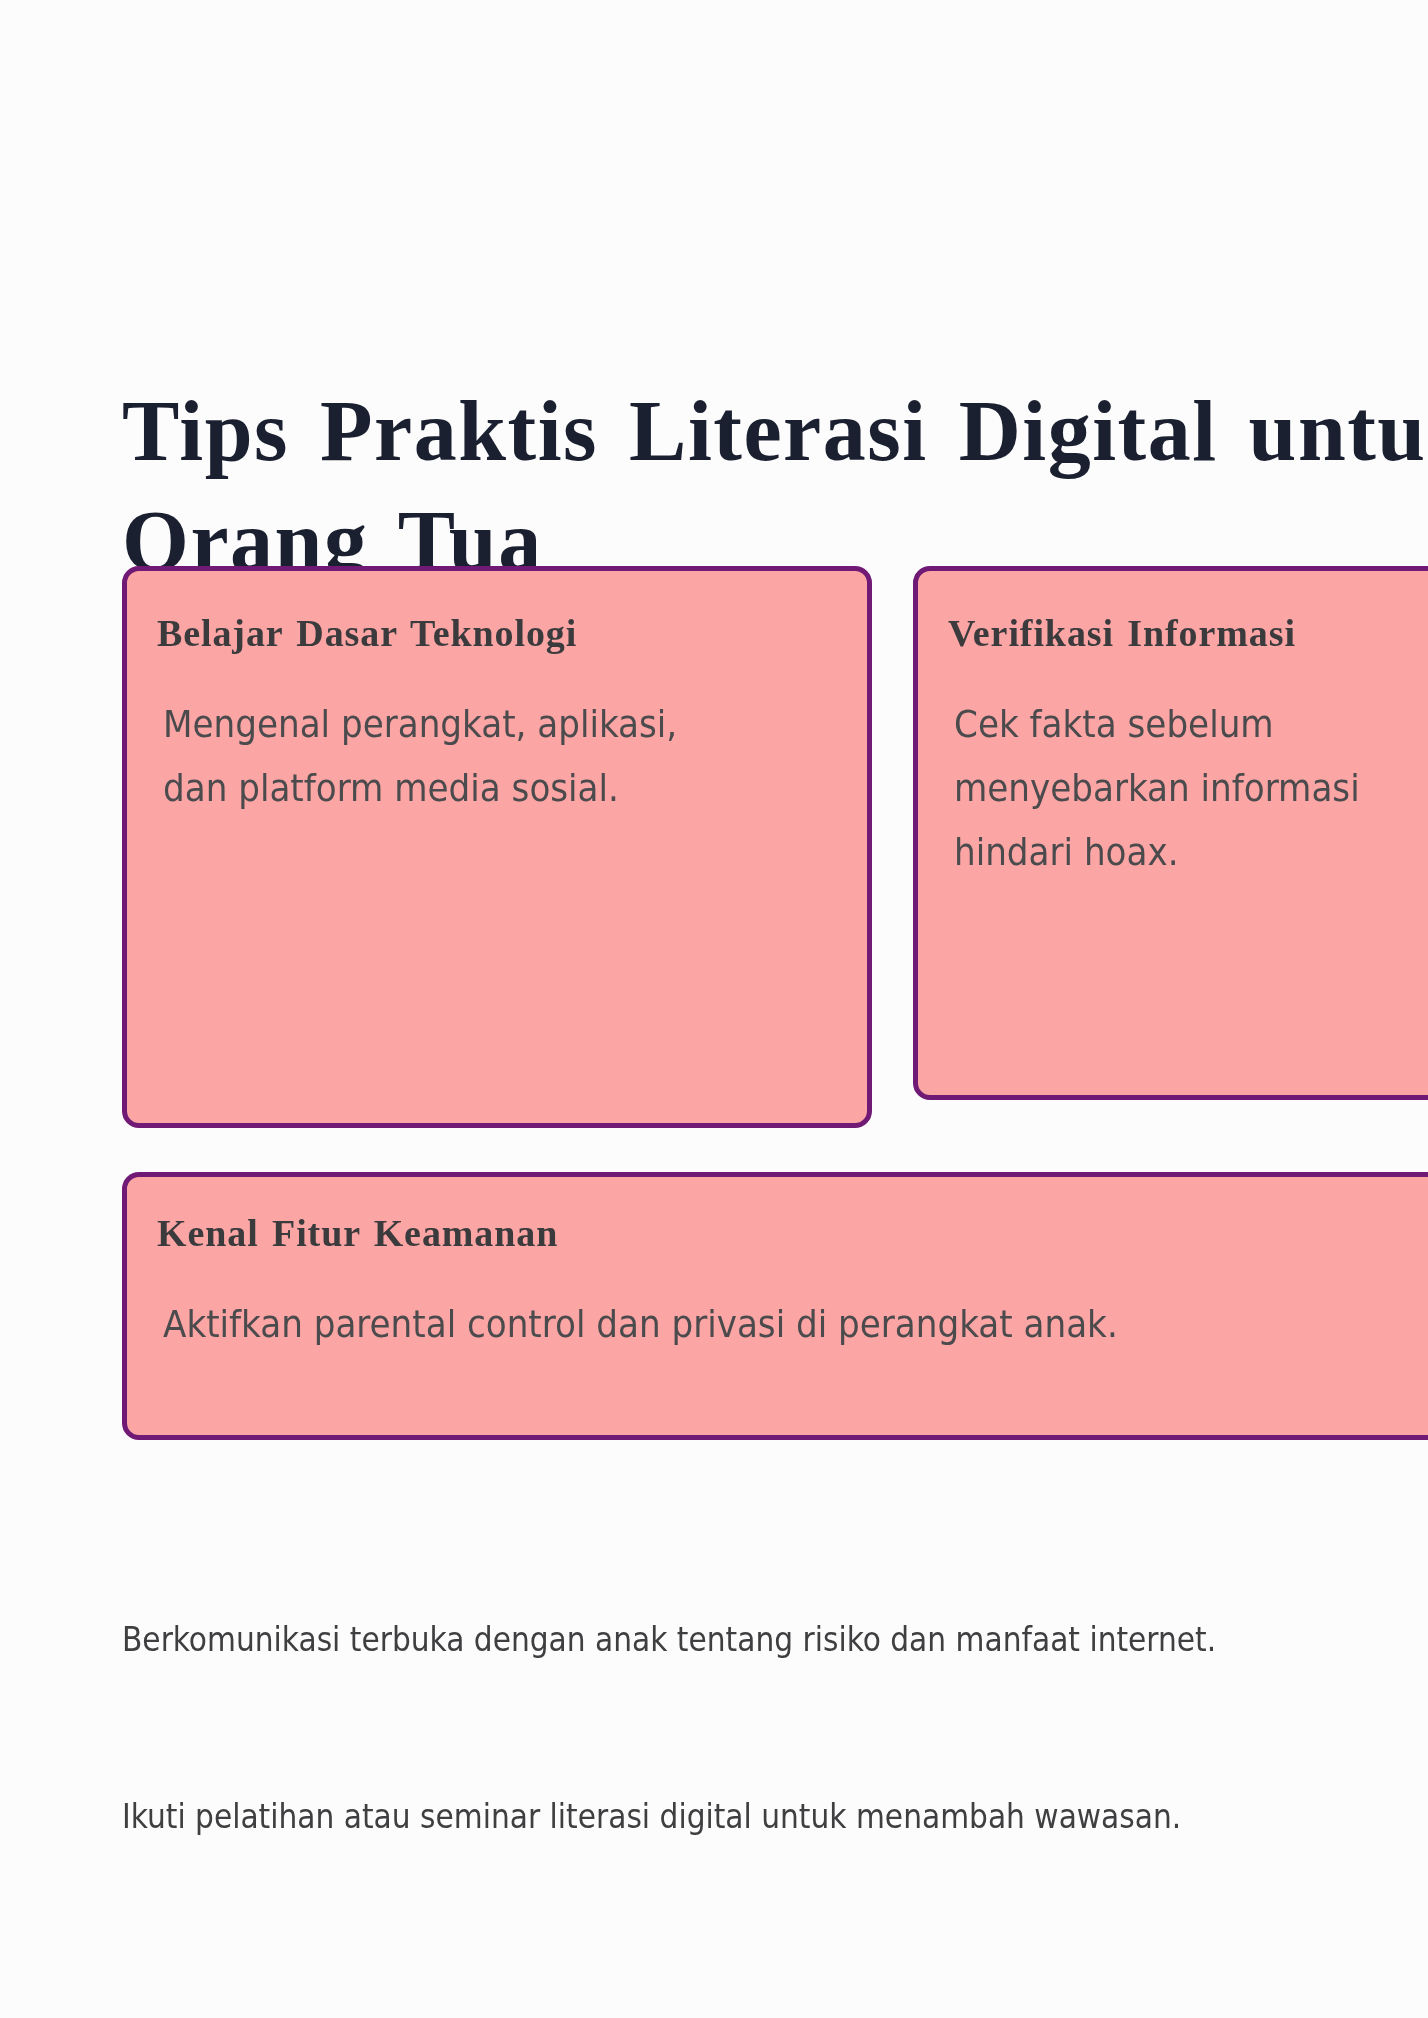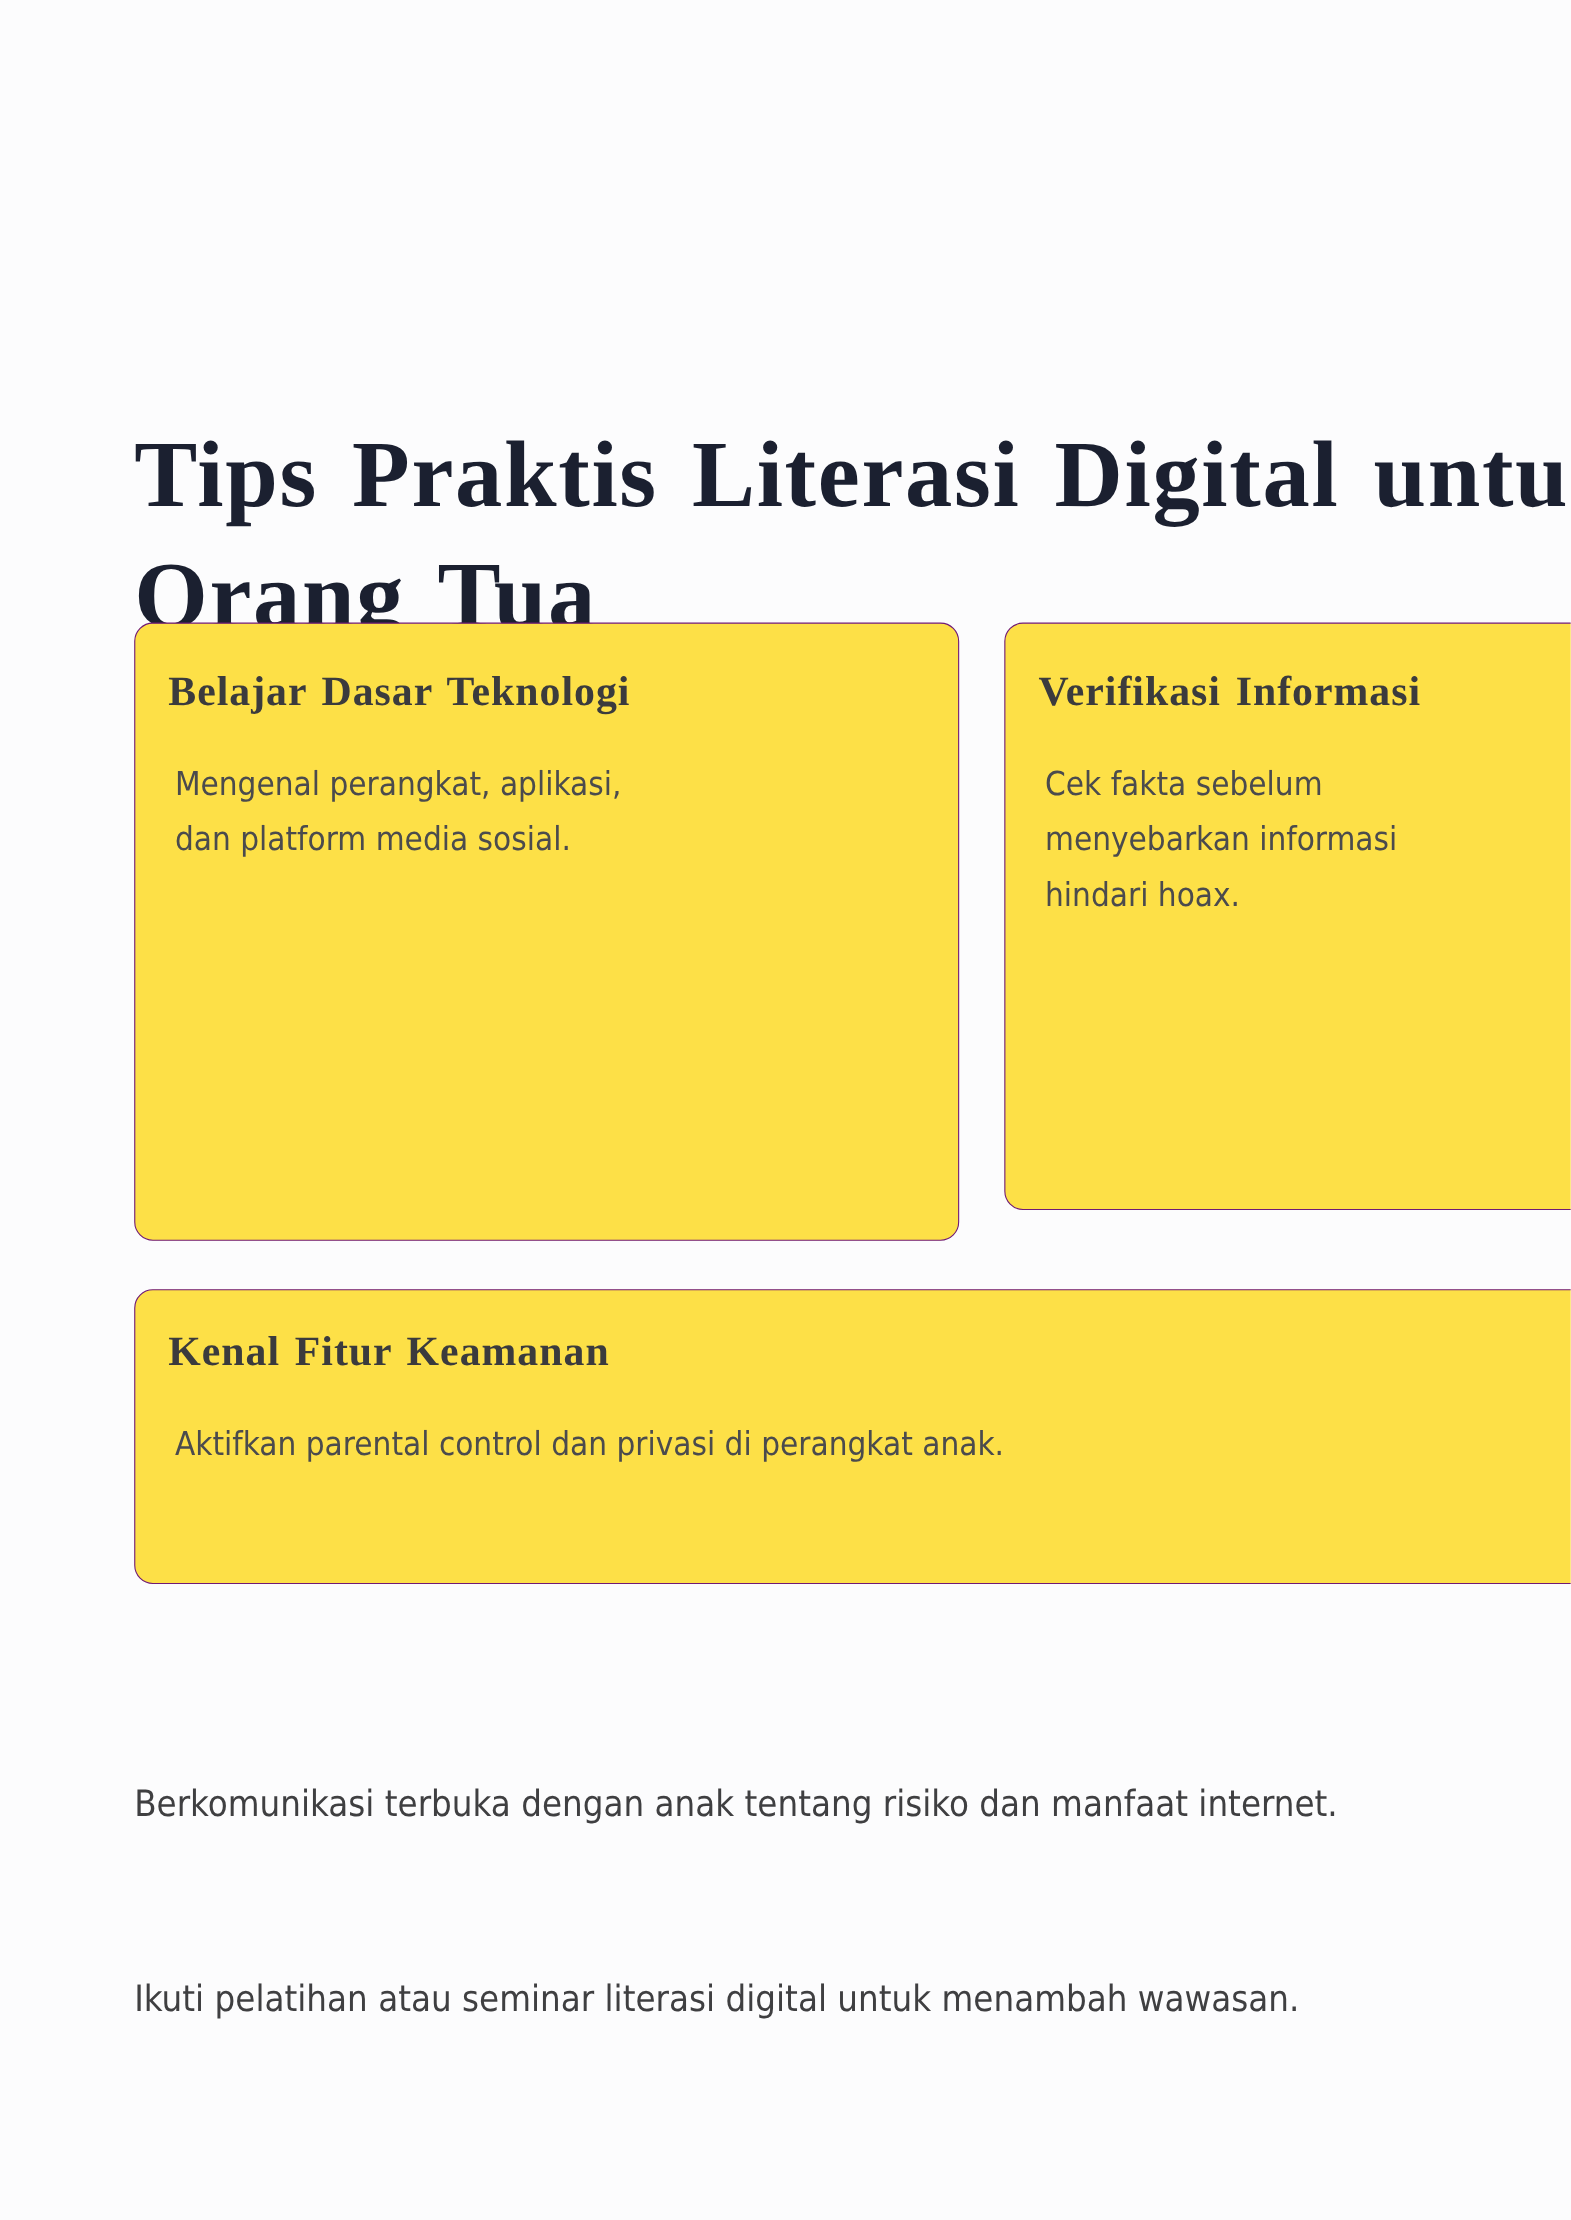--- a/index.html
+++ b/index.html
@@ -37,22 +37,22 @@
     line-height: 1.28;
     letter-spacing: 1.5px;
     color: #1b2030;
     white-space: pre-wrap;
     word-spacing: 8px;
   }
 
   
   .card {
     position: absolute;
-    background: #fde047;
-    border: 1px solid #701a75;
+    background: #fca5a5;
+    border: 5px solid #701a75;
     border-radius: 17px;
     box-sizing: border-box;
     overflow: hidden;
   }
   .card-1 { left: 122px; top: 566px;  width: 750px;  height: 562px; }
   .card-2 { left: 913px; top: 566px;  width: 750px;  height: 534px; }
   .card-3 { left: 122px; top: 1172px; width: 1540px; height: 268px; }
 
   .card-title {
     position: absolute;
@@ -69,21 +69,21 @@
     word-spacing: 3px;
   }
 
   .card-body {
     position: absolute;
     left: 36px;
     top: 122px;
     right: 0;
     font-family: "DejaVu Sans Condensed", "Liberation Sans", sans-serif;
     font-weight: 400;
-    font-size: 30px;
+    font-size: 38px;
     line-height: 1.68;
     color: #4b4b4d;
     white-space: pre-line;
   }
   .card-3 .card-title { top: 34px; }
   .card-3 .card-body  { top: 116px; white-space: nowrap; }
 
   
   .closing {
     position: absolute;

